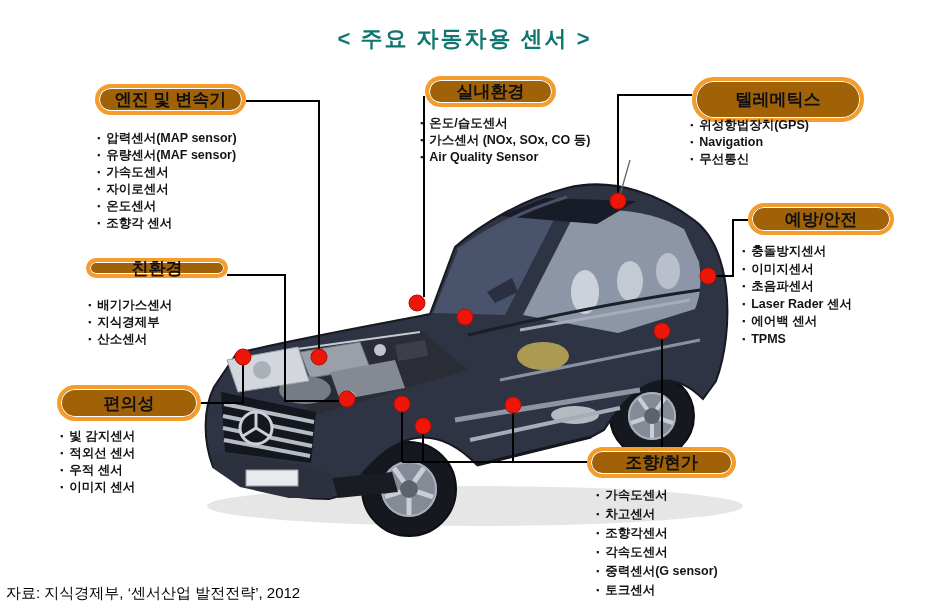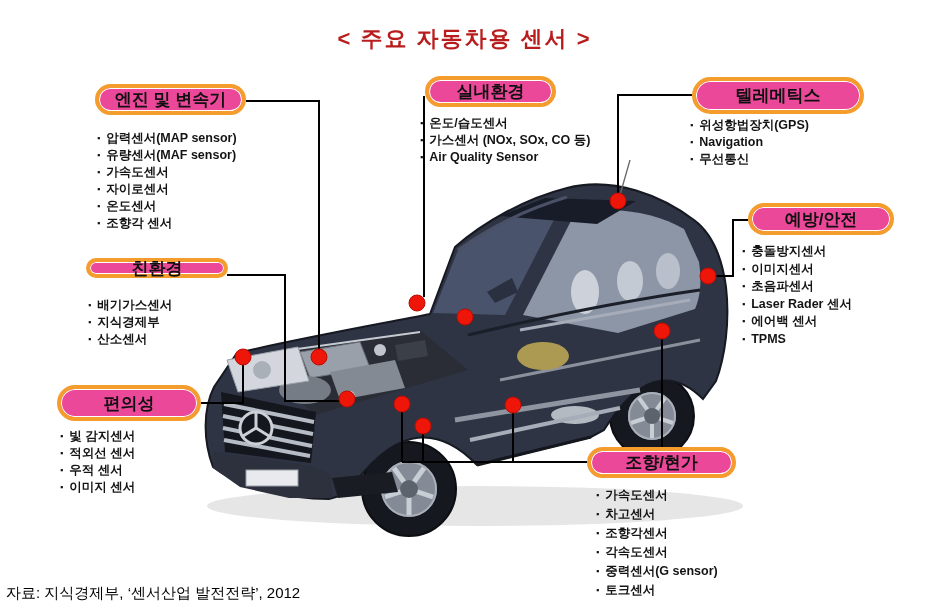--- a/index.html
+++ b/index.html
@@ -2,26 +2,26 @@
 <html><head>
 <meta charset="utf-8">
 <style>
   html,body{margin:0;padding:0;background:#fff;}
   .canvas{
     position:relative;width:929px;height:613px;background:#fff;overflow:hidden;
     font-family:"Liberation Sans","DejaVu Sans",sans-serif;
   }
   .page-title{
     position:absolute;left:0;top:24px;width:929px;text-align:center;
-    font-size:22px;font-weight:bold;letter-spacing:2px;color:#b91c1c;
+    font-size:22px;font-weight:bold;letter-spacing:2px;color:#0f766e;
   }
   .svg-layer{position:absolute;left:0;top:0;z-index:1;}
   .callout{position:absolute;z-index:2;}
   .badge{
-    position:absolute;box-sizing:border-box;background:#ec4899;
+    position:absolute;box-sizing:border-box;background:#a16207;
     border:4px solid #F49D2C;border-radius:22px;
     text-align:center;font-weight:800;color:#101010;font-size:17px;
     display:flex;align-items:center;justify-content:center;
     box-shadow:0 0 0 1px #fff inset;
   }
   .sensor-list{position:absolute;margin:0;padding:0;list-style:none;z-index:2;}
   .sensor-list li{
     font-size:12.5px;line-height:17px;color:#141414;white-space:nowrap;font-weight:600;
   }
   .sensor-list li::before{content:"▪";font-size:9px;margin-right:6px;vertical-align:1px;color:#111;}
@@ -180,21 +180,21 @@
       <span>실내환경</span>
     </div>
     <ul class="sensor-list" style="left:420px;top:115px;">
       <li>온도/습도센서</li>
       <li>가스센서 (NOx, SOx, CO 등)</li>
       <li>Air Quality Sensor</li>
     </ul>
   </div>
 
   <div class="callout">
-    <div class="badge" style="left:692px;top:77px;width:172px;height:37px;">
+    <div class="badge" style="left:692px;top:77px;width:172px;height:45px;">
       <span>텔레메틱스</span>
     </div>
     <ul class="sensor-list" style="left:690px;top:117px;">
       <li>위성항법장치(GPS)</li>
       <li>Navigation</li>
       <li>무선통신</li>
     </ul>
   </div>
 
   <div class="callout">

